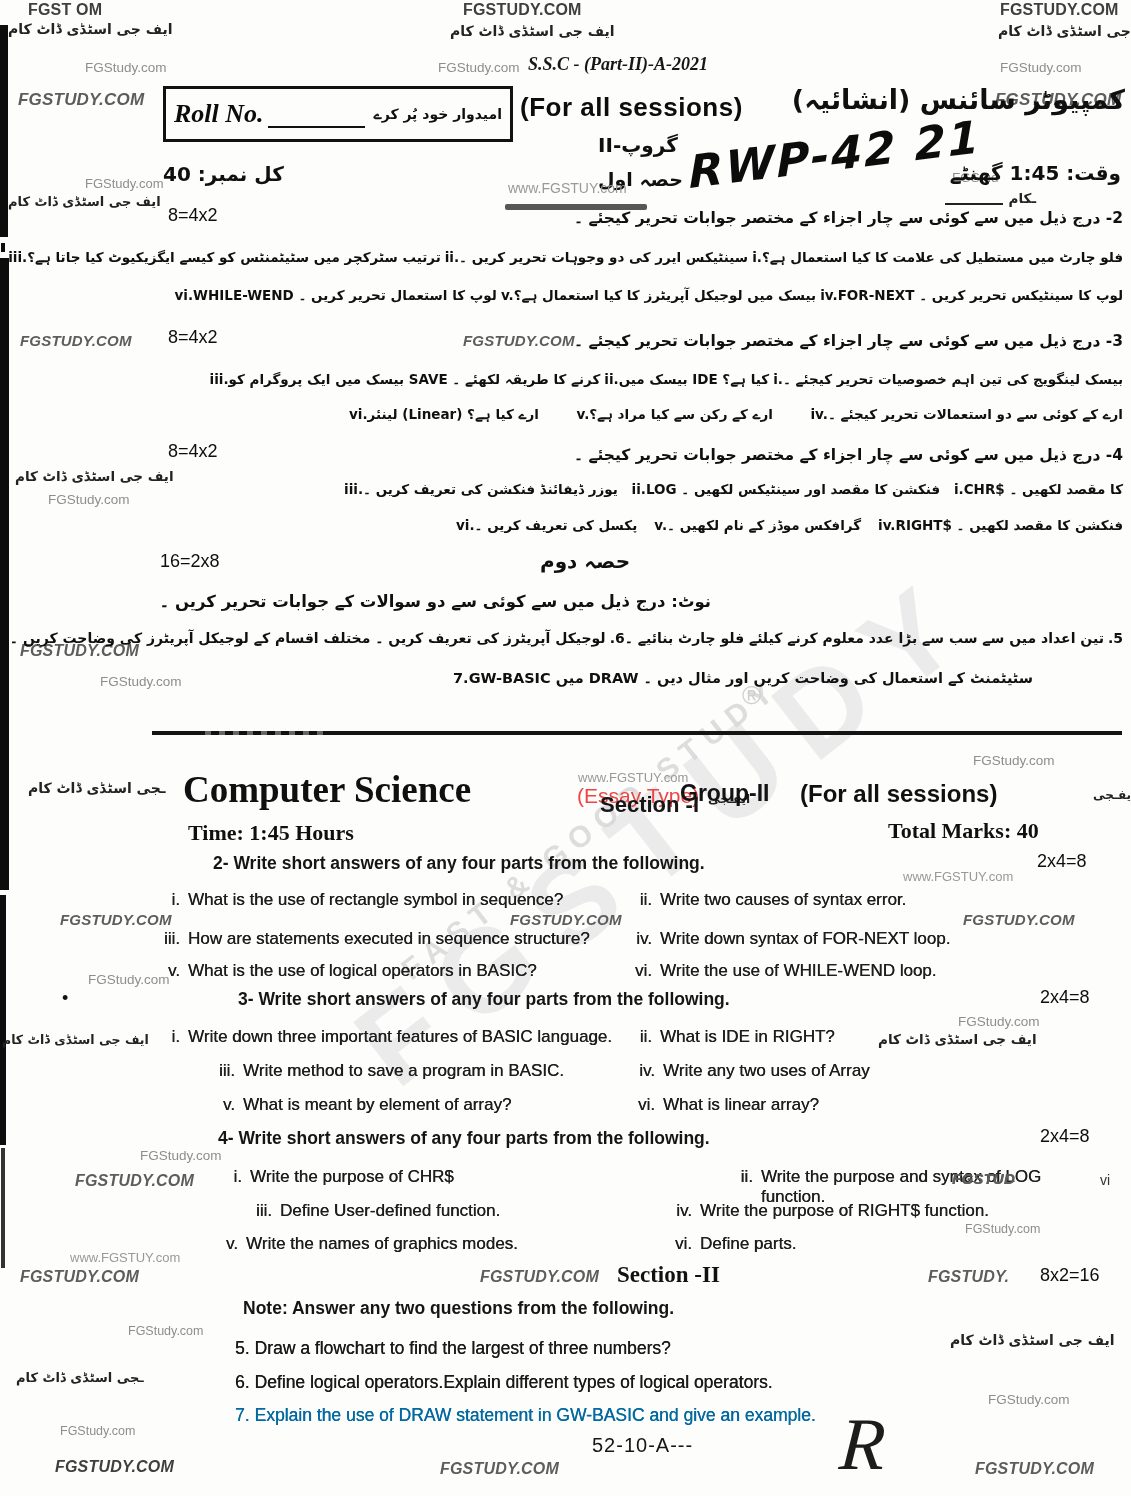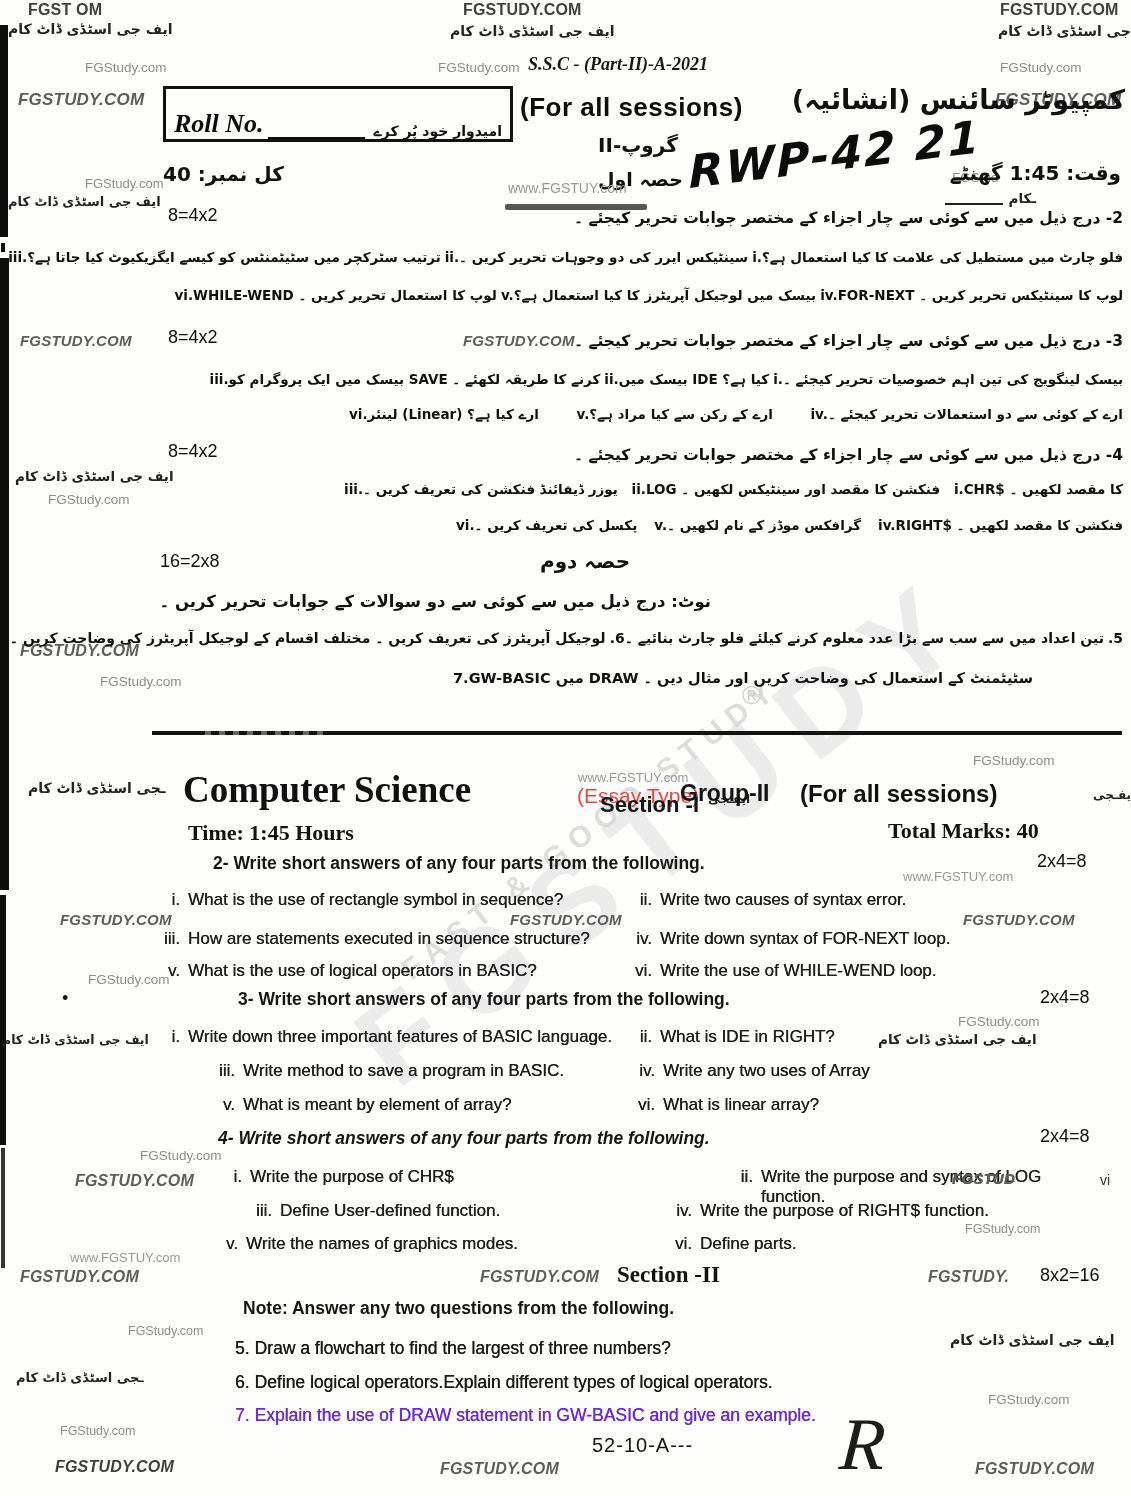--- a/index.html
+++ b/index.html
@@ -23,21 +23,21 @@
   .wm-mixed{color:#8e8e8e;font-size:13.5px;}
   .wm-www{color:#999;font-size:13px;}
   .wm-urdu{font-family:"DejaVu Sans",sans-serif;direction:rtl;color:#232323;font-size:13.5px;font-weight:bold;}
   .serif{font-family:"Liberation Serif",serif;}
   .badge{font-weight:normal;font-size:18px;color:#0e0e0e;}
   .hq{font-weight:bold;font-size:17.5px;color:#151515;}
   .bar{position:absolute;background:#0d0d0d;}
   .diag{position:absolute;transform:rotate(-38deg);transform-origin:left top;color:#dedede;
         font-weight:bold;pointer-events:none;}
   .smudge{position:absolute;background:#3a3a3a;border-radius:2px;opacity:.85;}
-  .rollbox{position:absolute;border:3px solid #111;display:flex;align-items:flex-end;}
+  .rollbox{position:absolute;border:3px solid #111;display:flex;align-items:center;}
   .hw{font-family:"DejaVu Sans",sans-serif;font-weight:bold;font-style:italic;color:#0c0c0c;}
 </style>
 </head>
 <body>
 
 <div class="page">
 
   <div class="diag" style="left:330px;top:1005px;font-size:118px;letter-spacing:26px;opacity:.55;">FGSTUDY</div>
   <div class="diag" style="left:395px;top:960px;font-size:30px;letter-spacing:9px;color:#d6d6d6;opacity:.8;">FAST &amp; GOOD STUDY</div>
   <div class="abs" style="left:742px;top:680px;font-size:26px;color:#cfcfcf;">®</div>
@@ -240,21 +240,21 @@
     <span class="ecol-l" style="width:420px;">
         <i class="epn">v.</i>
         <span>What is meant by element of array?</span>
       </span>
     <span class="ecol-r">
         <i class="epn">vi.</i>
         <span>What is linear array?</span>
       </span>
   </div>
 
-  <span class="abs hq" style="left:218px;top:1128px;font-style:italic;">4- Write short answers of any four parts from the following.</span>
+  <span class="abs hq" style="left:218px;top:1128px;">4- Write short answers of any four parts from the following.</span>
   <span class="abs badge" style="left:1040px;top:1126px;">2x4=8</span>
   <span class="abs wm-mixed" style="left:140px;top:1148px;">FGStudy.com</span>
 
   <span class="abs wm-caps" style="left:75px;top:1172px;font-size:16px;">FGSTUDY.COM</span>
   <div class="erow" style="left:212px;right:40px;top:1167px;">
     <span class="ecol-l" style="width:360px;">
         <i class="epn">i.</i>
         <span>Write the purpose of CHR$</span>
       </span>
     <span class="abs wm-caps" style="left:380px;top:3px;position:relative;font-size:15px;">FGSTUD</span>
@@ -297,21 +297,21 @@
   <span class="abs hq" style="left:243px;top:1298px;">Note:  Answer any two questions from the following.</span>
   <span class="abs wm-mixed" style="left:128px;top:1324px;font-size:12.5px;">FGStudy.com</span>
 
   <span class="abs" style="left:235px;top:1338px;font-size:17.5px;color:#1a1a1a;text-shadow:.3px 0 0 currentColor;">5.  Draw a flowchart to find the largest of three numbers?</span>
   <span class="abs wm-urdu" style="left:950px;top:1332px;font-size:14px;">ایف جی اسٹڈی ڈاٹ کام</span>
 
   <span class="abs wm-urdu" style="left:16px;top:1370px;font-size:13px;">ـجی اسٹڈی ڈاٹ کام</span>
   <span class="abs" style="left:235px;top:1372px;font-size:17.5px;color:#1a1a1a;text-shadow:.3px 0 0 currentColor;">6.  Define logical operators.Explain different types of logical operators.</span>
   <span class="abs wm-mixed" style="left:988px;top:1392px;">FGStudy.com</span>
 
-  <span class="abs" style="left:235px;top:1405px;font-size:17.5px;color:#6d28d9;text-shadow:.3px 0 0 currentColor;text-align:right;">7.  Explain the use of DRAW statement in GW-BASIC and give an example.</span>
+  <span class="abs" style="left:235px;top:1405px;font-size:17.5px;color:#0369a1;text-shadow:.3px 0 0 currentColor;text-align:right;">7.  Explain the use of DRAW statement in GW-BASIC and give an example.</span>
   <span class="abs wm-mixed" style="left:60px;top:1424px;font-size:12.5px;">FGStudy.com</span>
 
   <span class="abs" style="left:592px;top:1434px;font-size:20px;color:#161616;letter-spacing:1px;">52-10-A---</span>
   <span class="abs serif" style="left:840px;top:1402px;font-size:74px;font-style:italic;color:#1c1c1c;transform:skewX(-4deg);">R</span>
 
   <span class="abs wm-caps-dk" style="left:55px;top:1458px;font-style:italic;">FGSTUDY.COM</span>
   <span class="abs wm-caps" style="left:440px;top:1460px;font-size:16px;">FGSTUDY.COM</span>
   <span class="abs wm-caps" style="left:975px;top:1460px;font-size:16px;">FGSTUDY.COM</span>
 
 </div>

